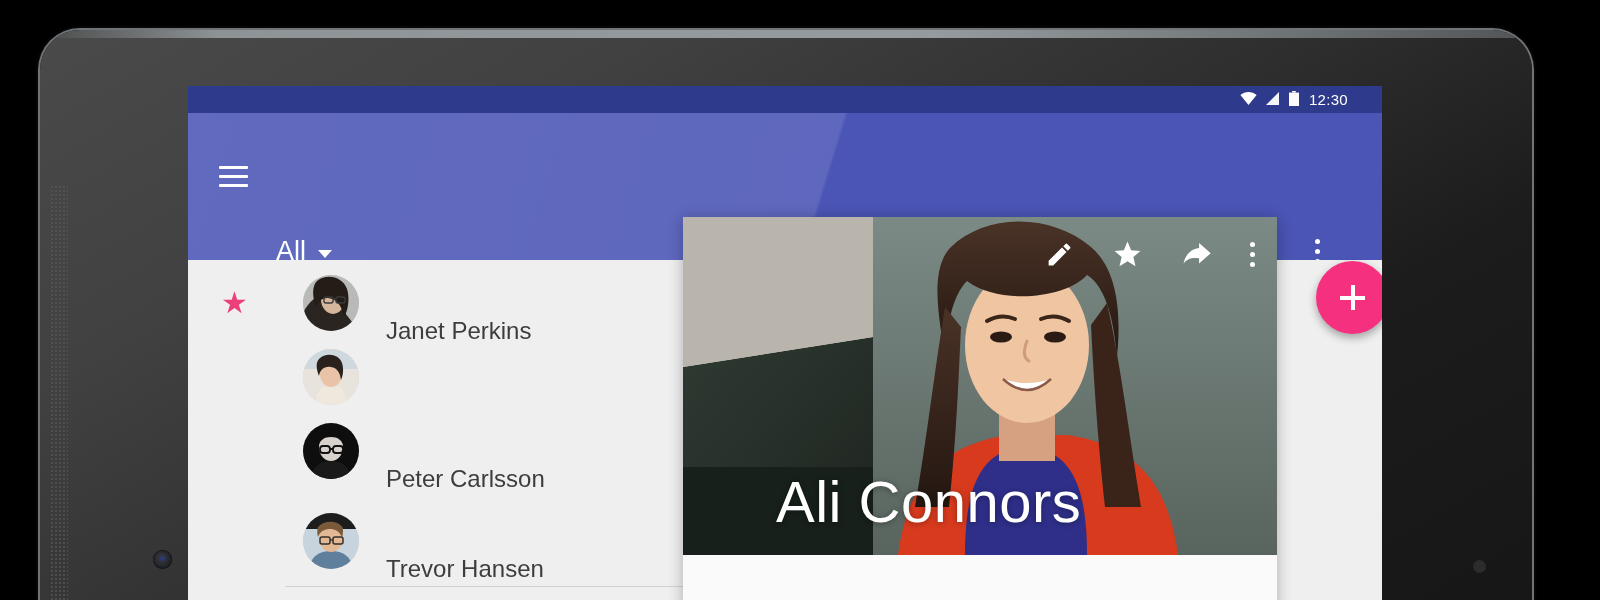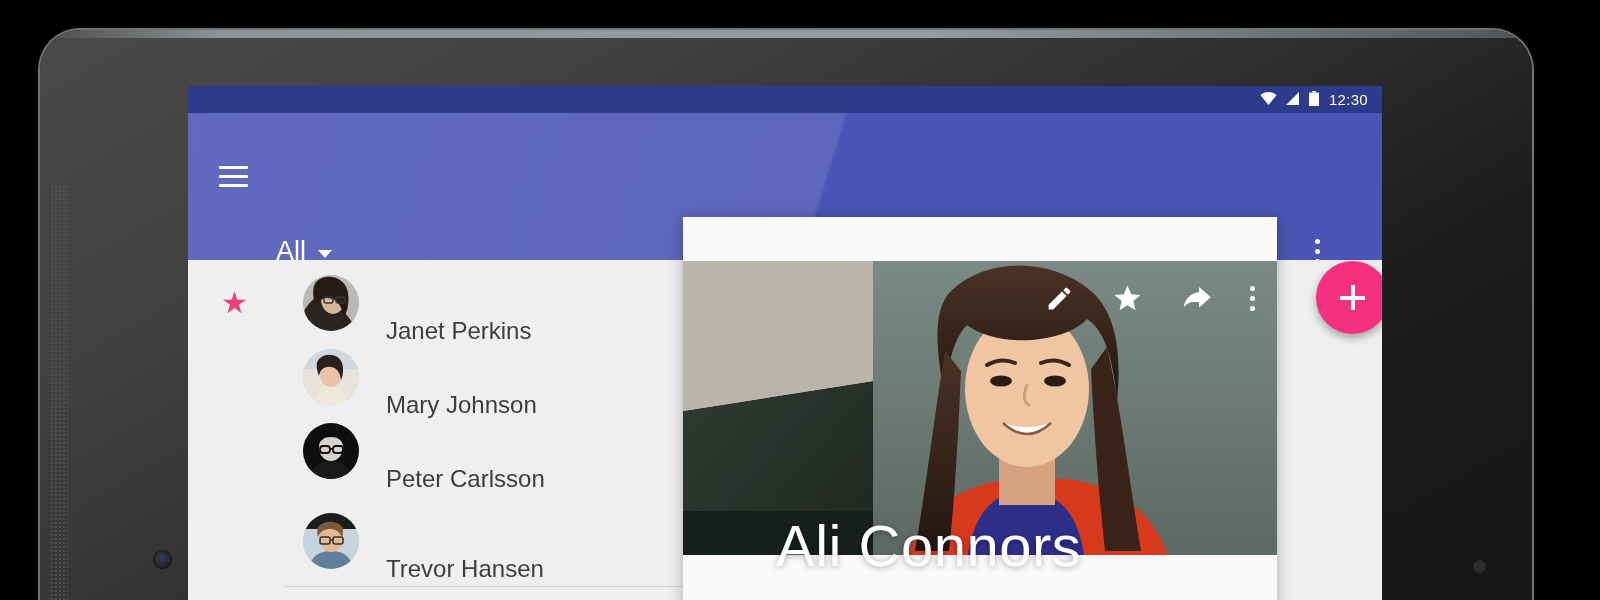--- a/index.html
+++ b/index.html
@@ -33,21 +33,21 @@
   
   .screen{
     position:absolute;left:148px;top:56px;width:1194px;height:700px;
     background:#eeeeee;overflow:hidden;
   }
 
   
   .statusbar{
     position:absolute;left:0;top:0;width:100%;height:27px;
     background:#2e3a8c;color:#fff;display:flex;align-items:center;justify-content:flex-end;
-    font-size:15px;padding-right:14px;box-sizing:border-box;
+    font-size:15px;padding-right:34px;box-sizing:border-box;
   }
   .sb-icons{display:flex;align-items:center;gap:9px;}
   .sb-time{margin-left:10px;letter-spacing:.3px;}
 
   
   .appbar{position:absolute;left:0;top:27px;width:100%;height:147px;background:#4a55b5;}
   .appbar-glare{
     position:absolute;left:0;top:0;width:100%;height:100%;pointer-events:none;
     background:linear-gradient(107deg, rgba(255,255,255,.12) 0%, rgba(255,255,255,.11) 53%, rgba(255,255,255,0) 53.3%, rgba(255,255,255,0) 100%);
   }
@@ -74,21 +74,21 @@
   .fab{position:absolute;left:1128px;top:175px;width:73px;height:73px;border-radius:50%;
     background:#f5317f;box-shadow:0 4px 9px rgba(0,0,0,.32);display:flex;align-items:center;justify-content:center;cursor:pointer;}
   .fab .plus{position:relative;width:25px;height:25px;}
   .fab .plus::before,.fab .plus::after{content:"";position:absolute;background:#fff;}
   .fab .plus::before{left:0;top:11px;width:25px;height:4px;}
   .fab .plus::after{top:0;left:11px;width:4px;height:25px;}
 
   
   .card{position:absolute;left:495px;top:131px;width:594px;height:520px;background:#fafafa;
     box-shadow:0 2px 14px rgba(0,0,0,.28);overflow:hidden;}
-  .hero{position:absolute;left:0;top:0;width:100%;height:338px;overflow:hidden;background:#6b7370;margin-top:44px;}
+  .hero{position:absolute;left:0;top:0;width:100%;height:338px;overflow:hidden;background:#6b7370;}
   .hero-photo{position:absolute;inset:0;}
   .hero-actions{position:absolute;right:22px;top:22px;display:flex;align-items:center;gap:38px;z-index:3;}
   .hero-name{position:absolute;left:93px;bottom:20px;color:#fff;font-size:58px;font-weight:400;z-index:3;
     text-shadow:0 1px 6px rgba(0,0,0,.35);letter-spacing:.5px;white-space:nowrap;}
   .card-body{position:absolute;left:0;top:338px;width:100%;bottom:0;background:#fafafa;}
 </style>
 </head>
 <body>
 
 <div class="stage">
@@ -175,21 +175,20 @@
         <div class="list-item" style="top:80px">
           <span class="avatar">
             <svg width="56" height="56" viewBox="0 0 56 56">
               <rect width="56" height="56" fill="#e8e4dd"></rect>
               <rect y="0" width="56" height="20" fill="#cfd8de"></rect>
               <path d="M12 56c1-14 7-20 16-20s15 6 16 20z" fill="#efe8dc"></path>
               <ellipse cx="28" cy="25" rx="11" ry="13" fill="#e8c3a8"></ellipse>
               <path d="M16 10c7-7 20-5 23 4 2 6 1 13-1 17-1-8-4-12-10-13-7-1-11 3-12 9-2-5-4-13 0-17z" fill="#2b211c"></path>
             </svg>
           </span>
-          <span class="lname">Mary Johnson</span>
         </div>
 
         <div class="list-item" style="top:154px">
           <span class="avatar">
             <svg width="56" height="56" viewBox="0 0 56 56">
               <rect width="56" height="56" fill="#0e0e0e"></rect>
               <path d="M8 56c2-13 9-18 20-18s18 5 20 18z" fill="#1a1a1a"></path>
               <ellipse cx="28" cy="24" rx="12" ry="14" fill="#d7d2cc"></ellipse>
               <path d="M15 12c6-8 20-8 26 0 1 5 1 9 0 12-2-7-6-10-13-10s-11 3-13 10c-1-3-1-7 0-12z" fill="#0d0d0d"></path>
               <rect x="17" y="23" width="10" height="7" rx="3" fill="none" stroke="#111" stroke-width="1.8"></rect>

